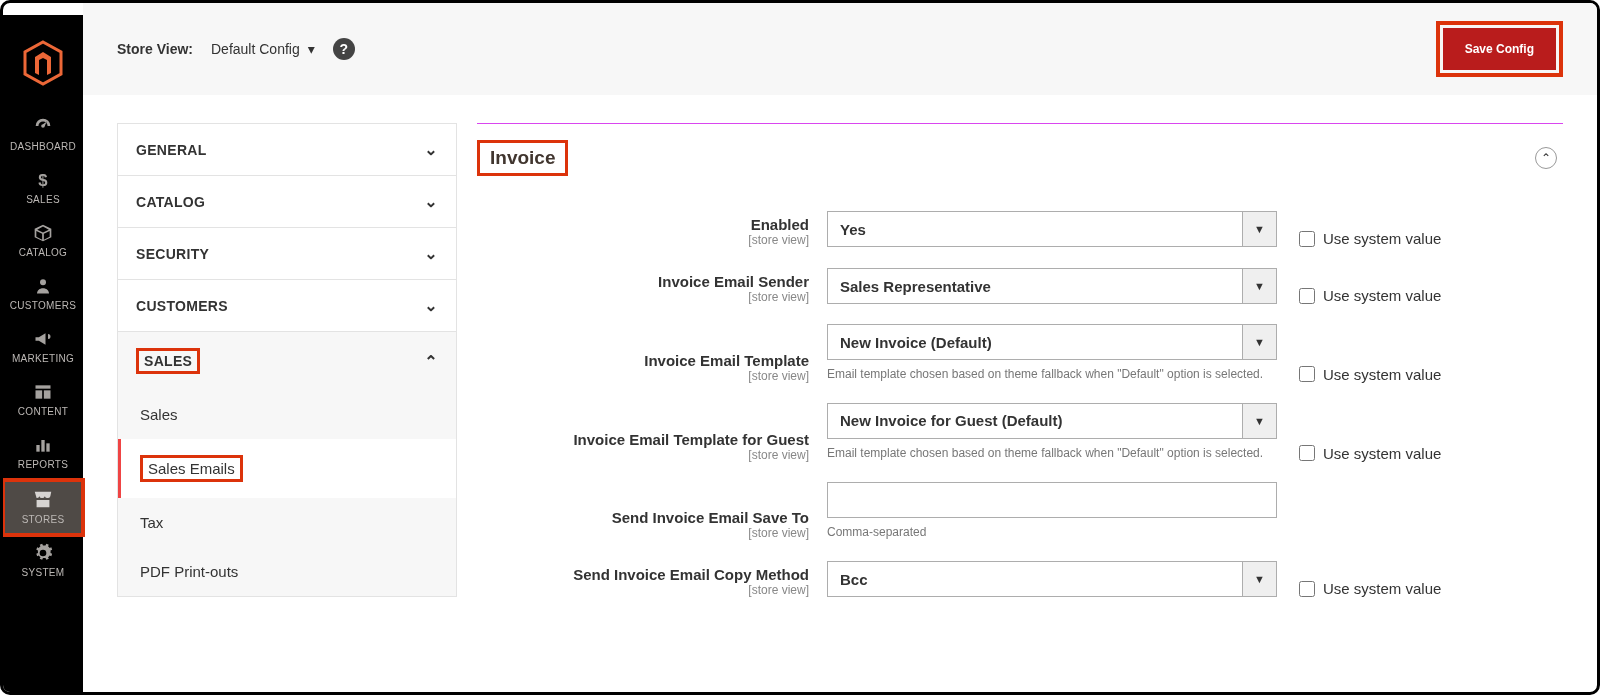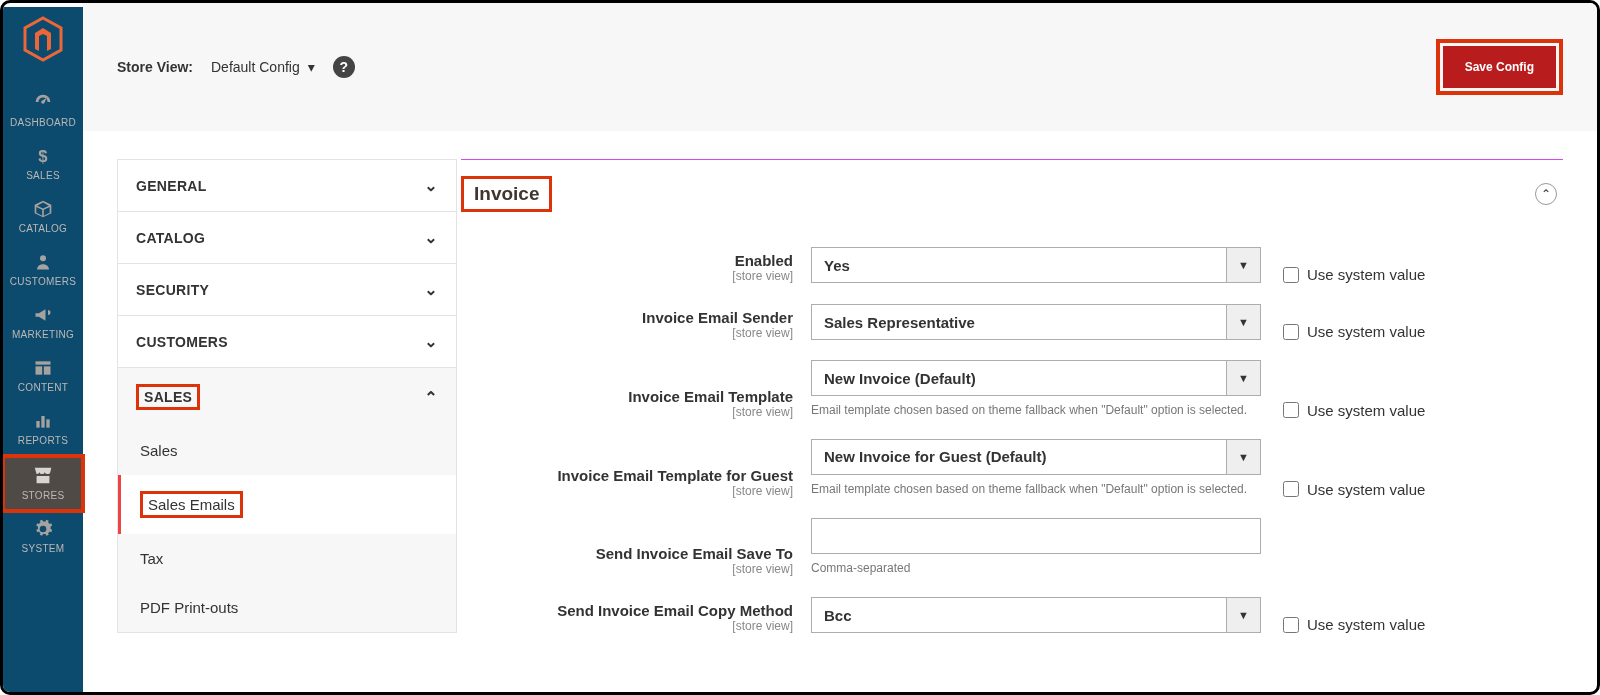--- a/index.html
+++ b/index.html
@@ -12,27 +12,27 @@
     height: 695px;
     overflow: hidden;
     border: 3px solid #000;
     border-radius: 10px;
     position: relative;
   }
 
   
   .admin-nav {
     position: absolute;
-    left: 0; top: 4px; bottom: 0;
+    left: 0; top: 12px; bottom: 0;
     width: 80px;
-    background: #0c4a6e;
+    background: #000000;
     display: flex;
     flex-direction: column;
     align-items: center;
-    padding-top: 8px;
+    padding-top: 24px;
     color: #ccc;
     font-size: 10px;
   }
   .admin-nav .logo {
     width: 48px; height: 48px;
     display: flex; align-items: center; justify-content: center;
     margin-bottom: 20px;
   }
   .admin-nav .nav-item {
     width: 100%;
@@ -63,21 +63,21 @@
   
   .main {
     position: absolute;
     left: 80px; top: 0; right: 0; bottom: 0;
     overflow: hidden;
   }
 
   
   .top-bar {
     background: #f7f7f7;
-    padding: 36px 34px;
+    padding: 18px 34px;
     display: flex;
     align-items: center;
     justify-content: space-between;
   }
   .store-view {
     display: flex;
     align-items: center;
     gap: 18px;
   }
   .store-view .label {
@@ -111,21 +111,21 @@
     font-weight: 600;
     font-size: 12px;
     padding: 14px 22px;
     cursor: pointer;
   }
 
   
   .content {
     display: flex;
     padding: 28px 34px 0 34px;
-    gap: 4px;
+    gap: 20px;
   }
 
   
   .config-nav {
     width: 340px;
     flex-shrink: 0;
   }
   .config-nav .section {
     border: 1px solid #e3e3e3;
     border-bottom: none;

